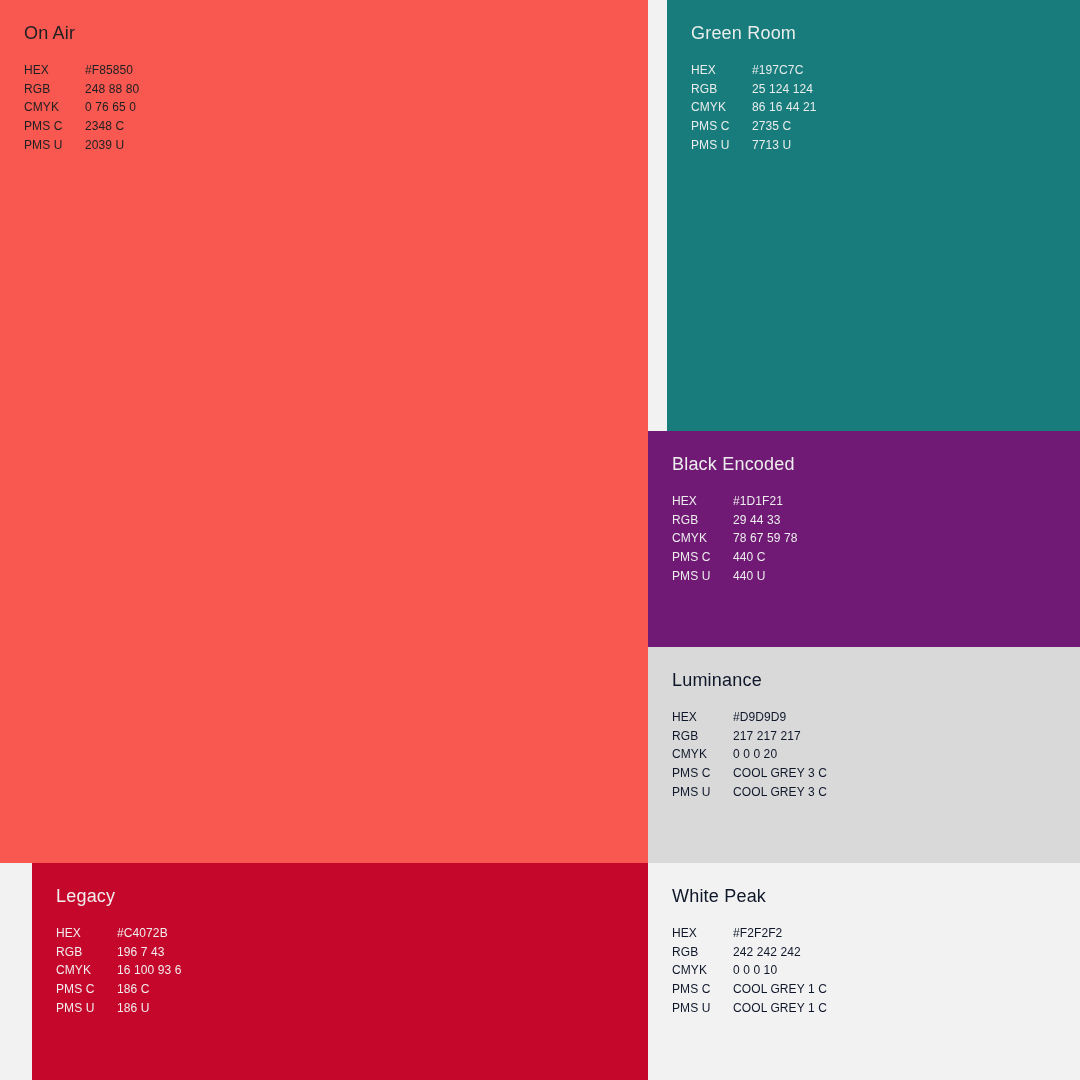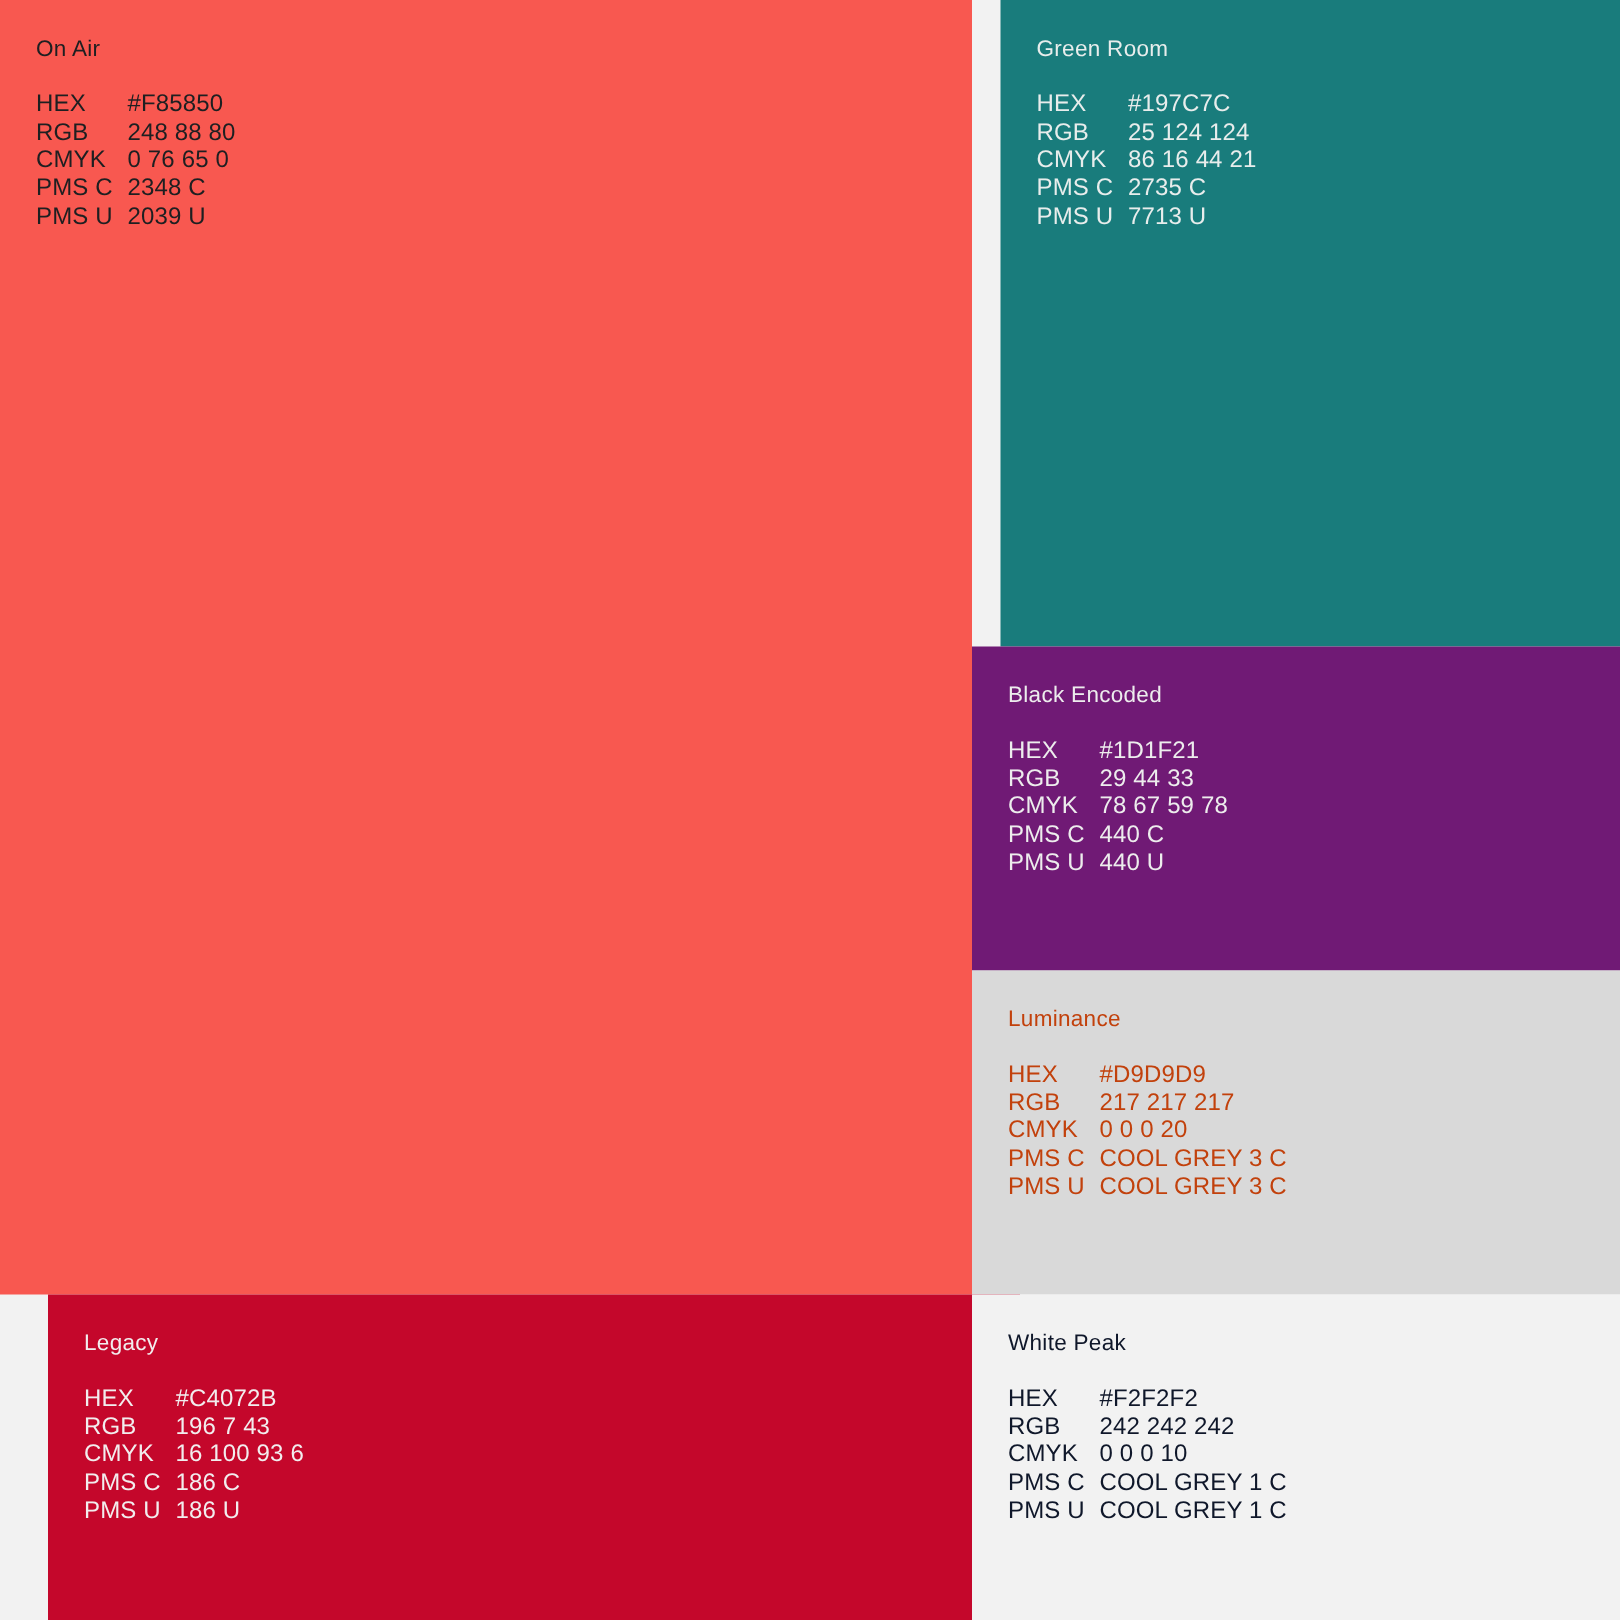--- a/index.html
+++ b/index.html
@@ -22,39 +22,39 @@
 
   .swatch {
     position:absolute;
     overflow:hidden;
   }
 
   .swatch-title {
     position:absolute;
     left:24px;
     top:24px;
-    font-size:15px;
+    font-size:18px;
     font-weight:400;
     letter-spacing:0.2px;
     line-height:18px;
     white-space:nowrap;
   }
 
   .spec-table {
     position:absolute;
     left:24px;
     top:61px;
     border-collapse:collapse;
   }
 
   .spec-row { height:18.7px; }
 
   .spec-label,
   .spec-value {
-    font-size:16px;
+    font-size:12px;
     font-weight:400;
     line-height:18.7px;
     letter-spacing:0.1px;
     white-space:nowrap;
     text-align:left;
     vertical-align:top;
     padding:0;
   }
 
   .spec-label { width:61px; padding-right:0; }
@@ -149,21 +149,21 @@
           <td class="spec-value">440 C</td>
         </tr>
         <tr class="spec-row">
           <td class="spec-label">PMS U</td>
           <td class="spec-value">440 U</td>
         </tr>
       </tbody>
     </table>
   </section>
 
-  <section class="swatch" id="swatch-luminance" style="background: rgb(217, 217, 217); color: #c2410c; text-decoration: underline;">
+  <section class="swatch" id="swatch-luminance" style="background: rgb(217, 217, 217); color: #0f172a; text-decoration: underline;">
     <div class="swatch-title">Luminance</div>
     <table class="spec-table">
       <tbody>
         <tr class="spec-row">
           <td class="spec-label">HEX</td>
           <td class="spec-value">#D9D9D9</td>
         </tr>
         <tr class="spec-row">
           <td class="spec-label">RGB</td>
           <td class="spec-value">217 217 217</td>

